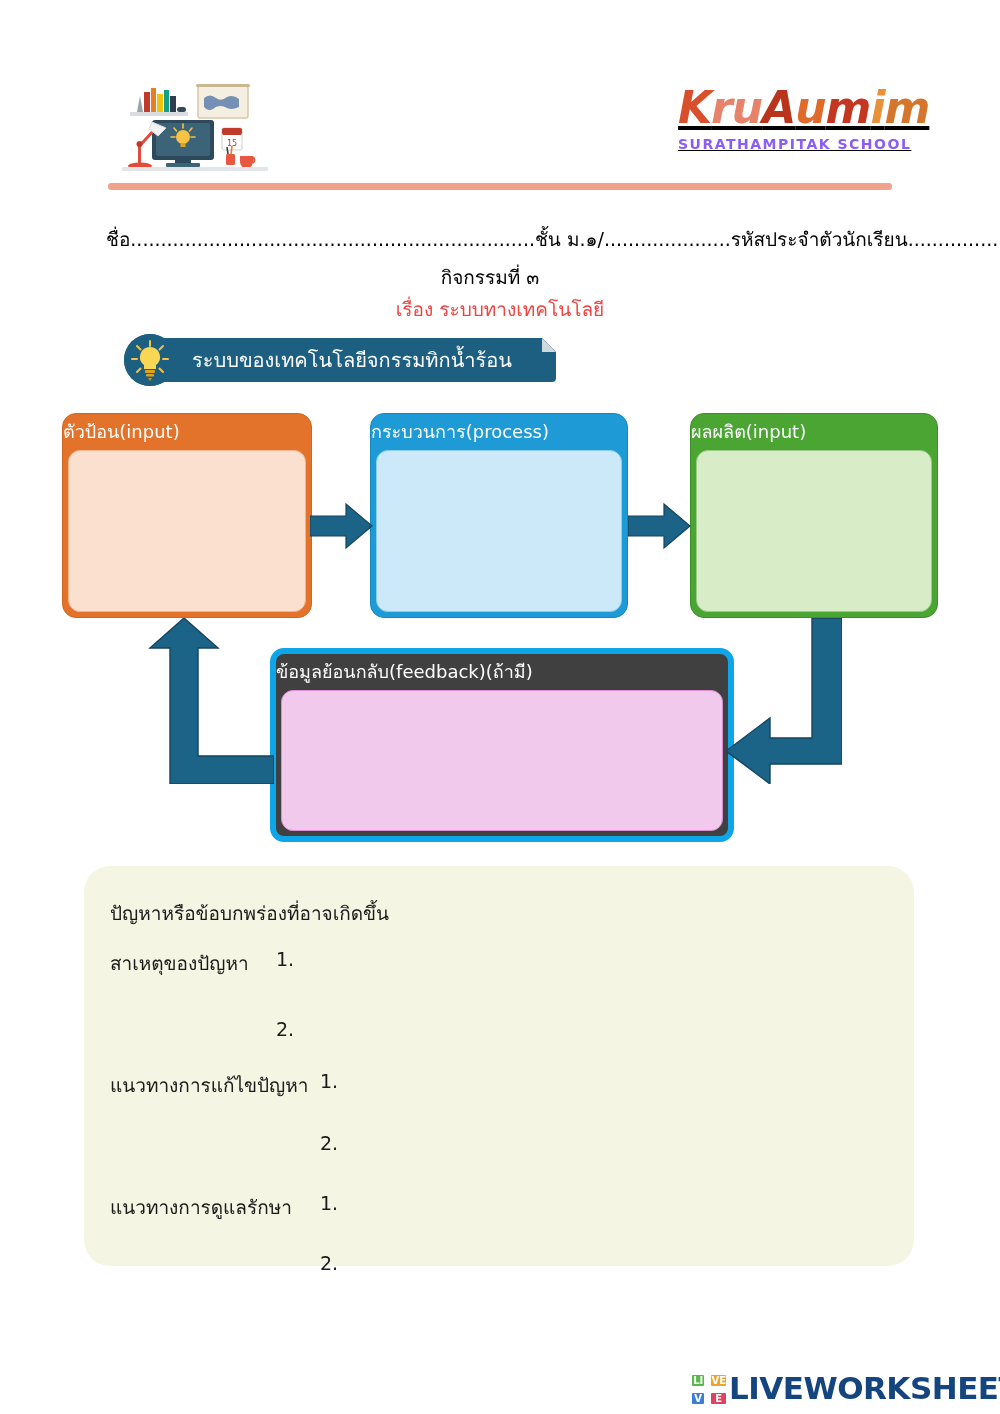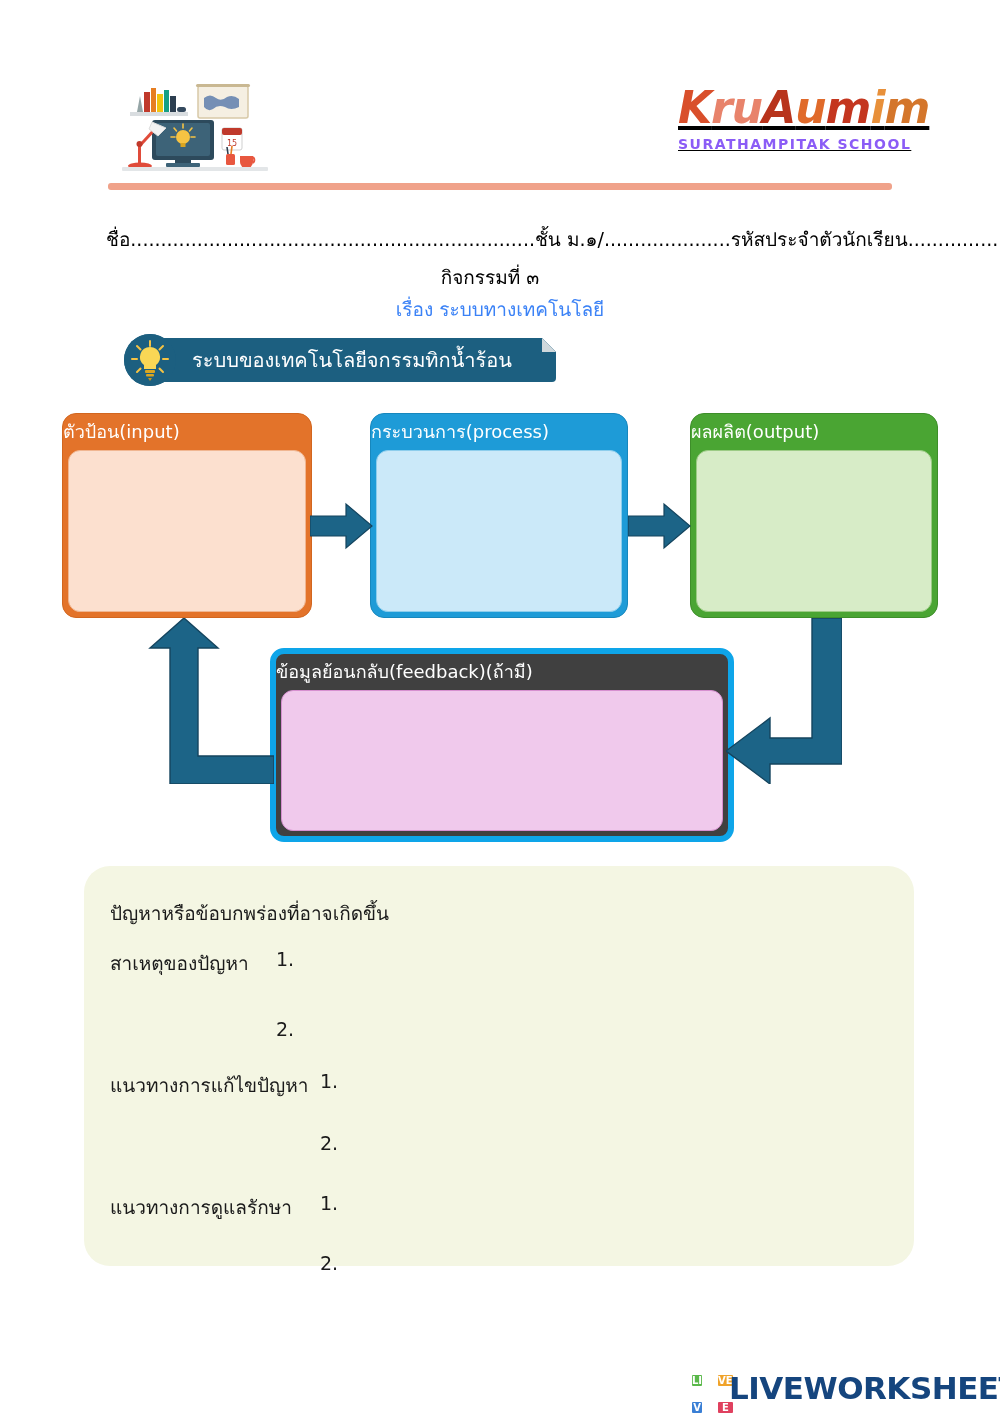--- a/index.html
+++ b/index.html
@@ -94,21 +94,21 @@
     font-size: 19px;
     color: #000;
   }
   .activity-sub {
     position: absolute;
     left: 0;
     top: 294px;
     width: 1000px;
     text-align: center;
     font-size: 19px;
-    color: #3b82f6;
+    color: #ef4444;
   }
 
   
   .banner {
     position: absolute;
     left: 124px;
     top: 338px;
     height: 44px;
     width: 432px;
   }
@@ -238,21 +238,21 @@
     height: 40px;
     display: flex;
     align-items: center;
   }
   .lw-grid {
     width: 34px;
     height: 26px;
     display: grid;
     grid-template-columns: 1fr 1fr;
     grid-template-rows: 1fr 1fr;
-    gap: 16px;
+    gap: 7px;
     margin-right: 3px;
   }
   .lw-cell {
     display: flex;
     align-items: center;
     justify-content: center;
     color: #ffffff;
     font-size: 10px;
     font-weight: bold;
     font-family: "DejaVu Sans", sans-serif;
@@ -365,21 +365,21 @@
   <div class="fb-head">ตัวป้อน(input)</div>
   <div class="fb-body"></div>
 </div>
 
 <div class="flowbox" id="box-process">
   <div class="fb-head">กระบวนการ(process)</div>
   <div class="fb-body"></div>
 </div>
 
 <div class="flowbox" id="box-output">
-  <div class="fb-head">ผลผลิต(output)</div>
+  <div class="fb-head">ผลผลิต(input)</div>
   <div class="fb-body"></div>
 </div>
 
 <div class="flowbox" id="box-feedback">
   <div class="fb-head">ข้อมูลย้อนกลับ(feedback)(ถ้ามี)</div>
   <div class="fb-body"></div>
 </div>
 
 <svg class="arrow-svg" style="left:310px; top:500px;" width="64" height="52" viewBox="0 0 64 52">
   <polygon points="0,16 36,16 36,4 62,26 36,48 36,36 0,36" fill="#1c6487" stroke="#14445e" stroke-width="1.2"></polygon>

